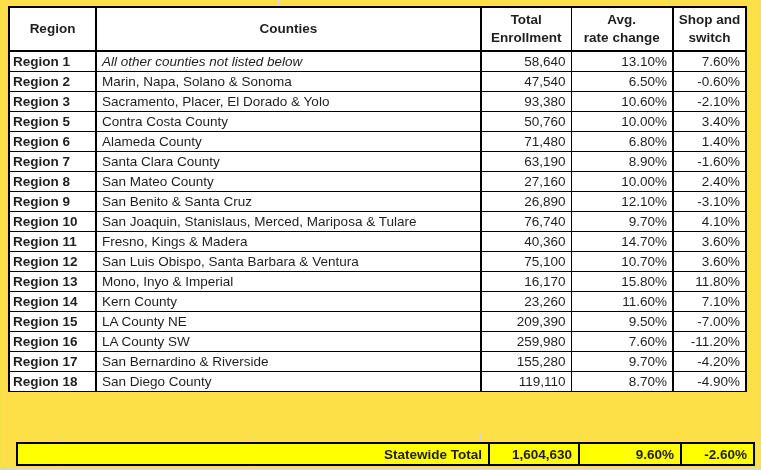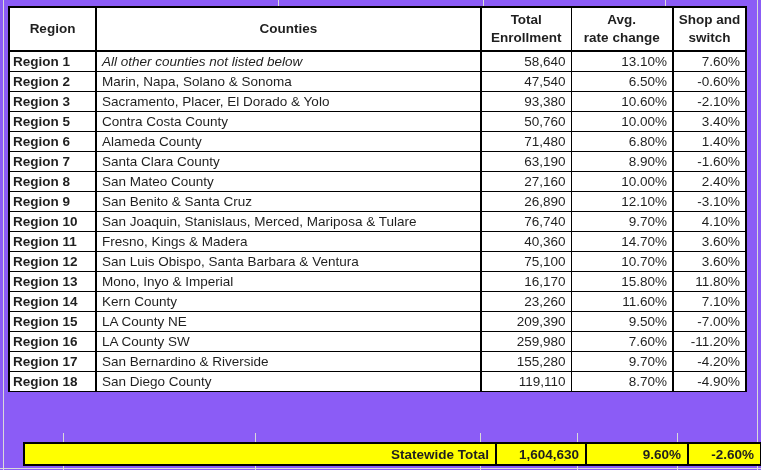--- a/index.html
+++ b/index.html
@@ -1,20 +1,20 @@
 <!DOCTYPE html>
 <html><head>
 <meta charset="utf-8">
 <style>
   html, body { margin: 0; padding: 0; background: #ffffff; }
   .sheet {
     position: relative;
     width: 761px;
     height: 470px;
-    background: #8b5cf6;
+    background: #fde047;
     font-family: "Liberation Sans", sans-serif;
     color: #1f1f1f;
     overflow: hidden;
   }
   .gridline { position: absolute; background: #d9d9d9; }
   .gridline.v { width: 1px; }
   .gridline.h { height: 1px; }
 
   table { border-collapse: collapse; table-layout: fixed; background: #ffffff; }
 
@@ -45,21 +45,21 @@
     overflow: hidden;
     vertical-align: middle;
   }
   td.cell-region   { font-weight: bold; border-left: 2px solid #000; border-right: 2px solid #000; padding-left: 3px; border-radius: 6px; }
   td.cell-counties { border-right: 2px solid #000; }
   td.cell-enroll   { text-align: right; border-right: 1px solid #000; }
   td.cell-avg      { text-align: right; border-right: 2px solid #000; }
   td.cell-shop     { text-align: right; border-right: 2px solid #000; }
   td.italic        { font-style: italic; }
 
-  .total-table { position: absolute; left: 23px; top: 442px; width: 737px; }
+  .total-table { position: absolute; left: 16px; top: 442px; width: 737px; }
   .total-table td {
     border: 2px solid #000;
     font-size: 13.5px;
     font-weight: bold;
     height: 20px;
     text-align: right;
     vertical-align: middle;
     white-space: nowrap;
     padding: 0 6px;
   }

